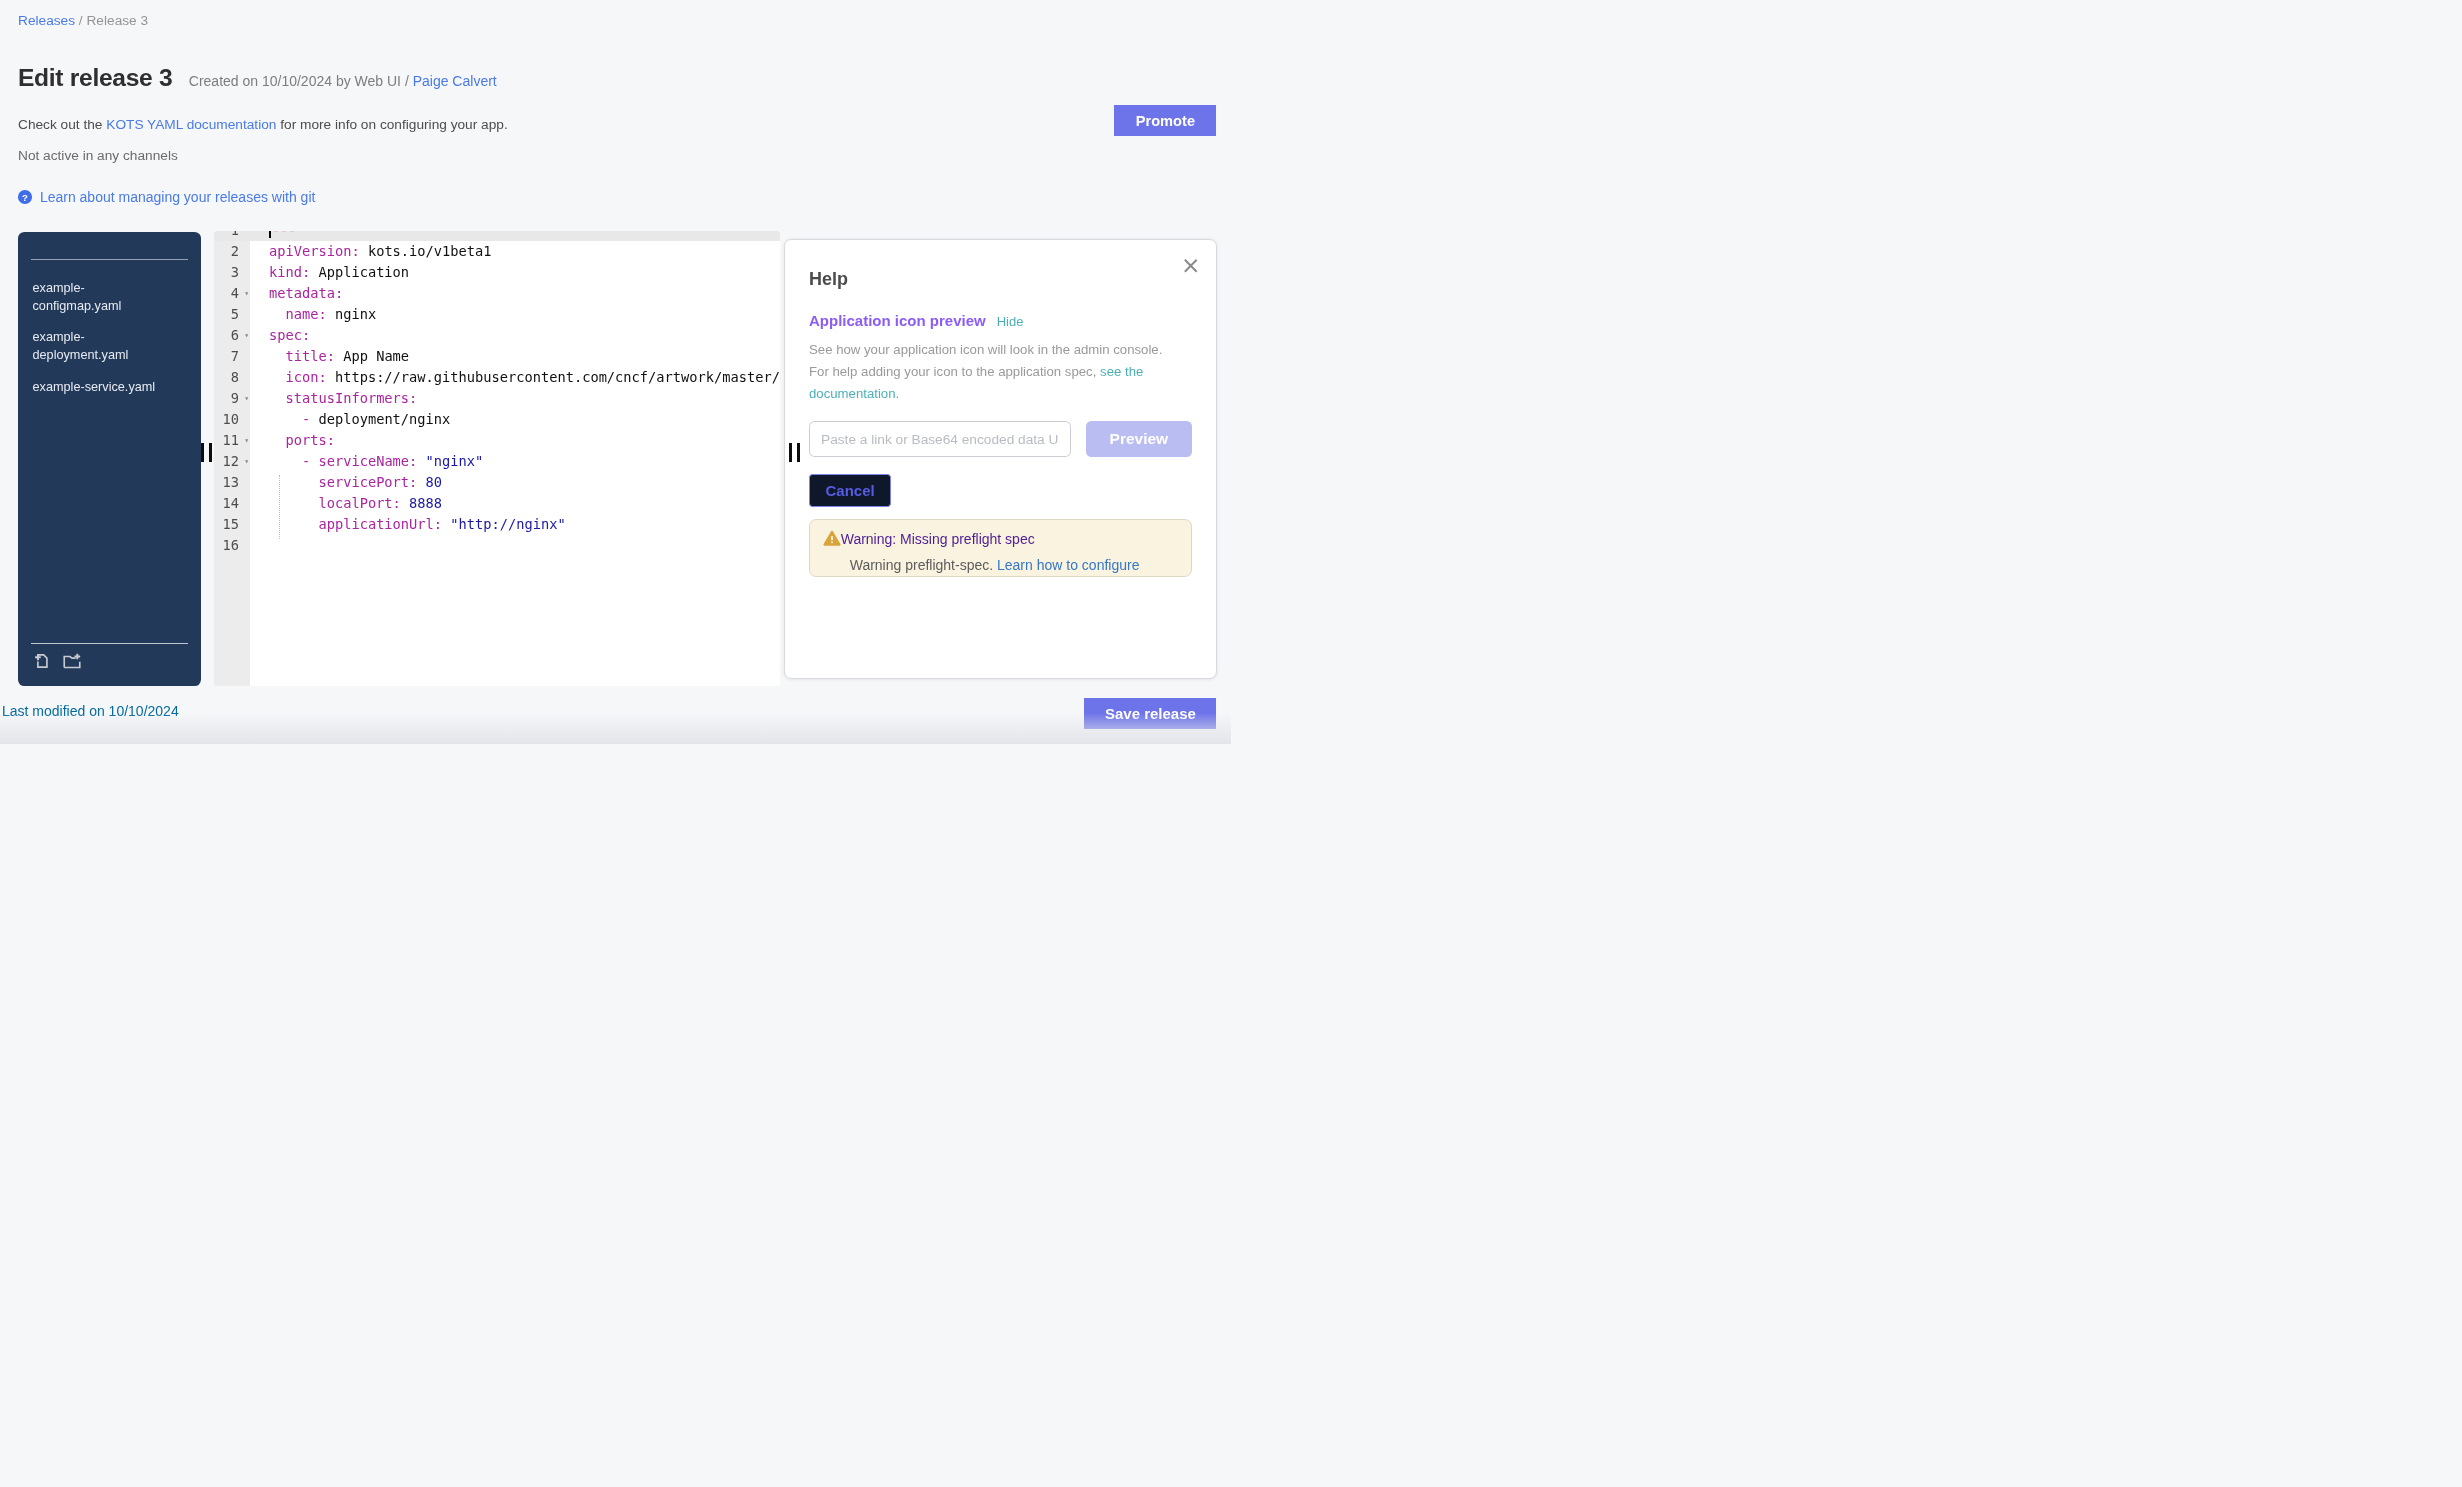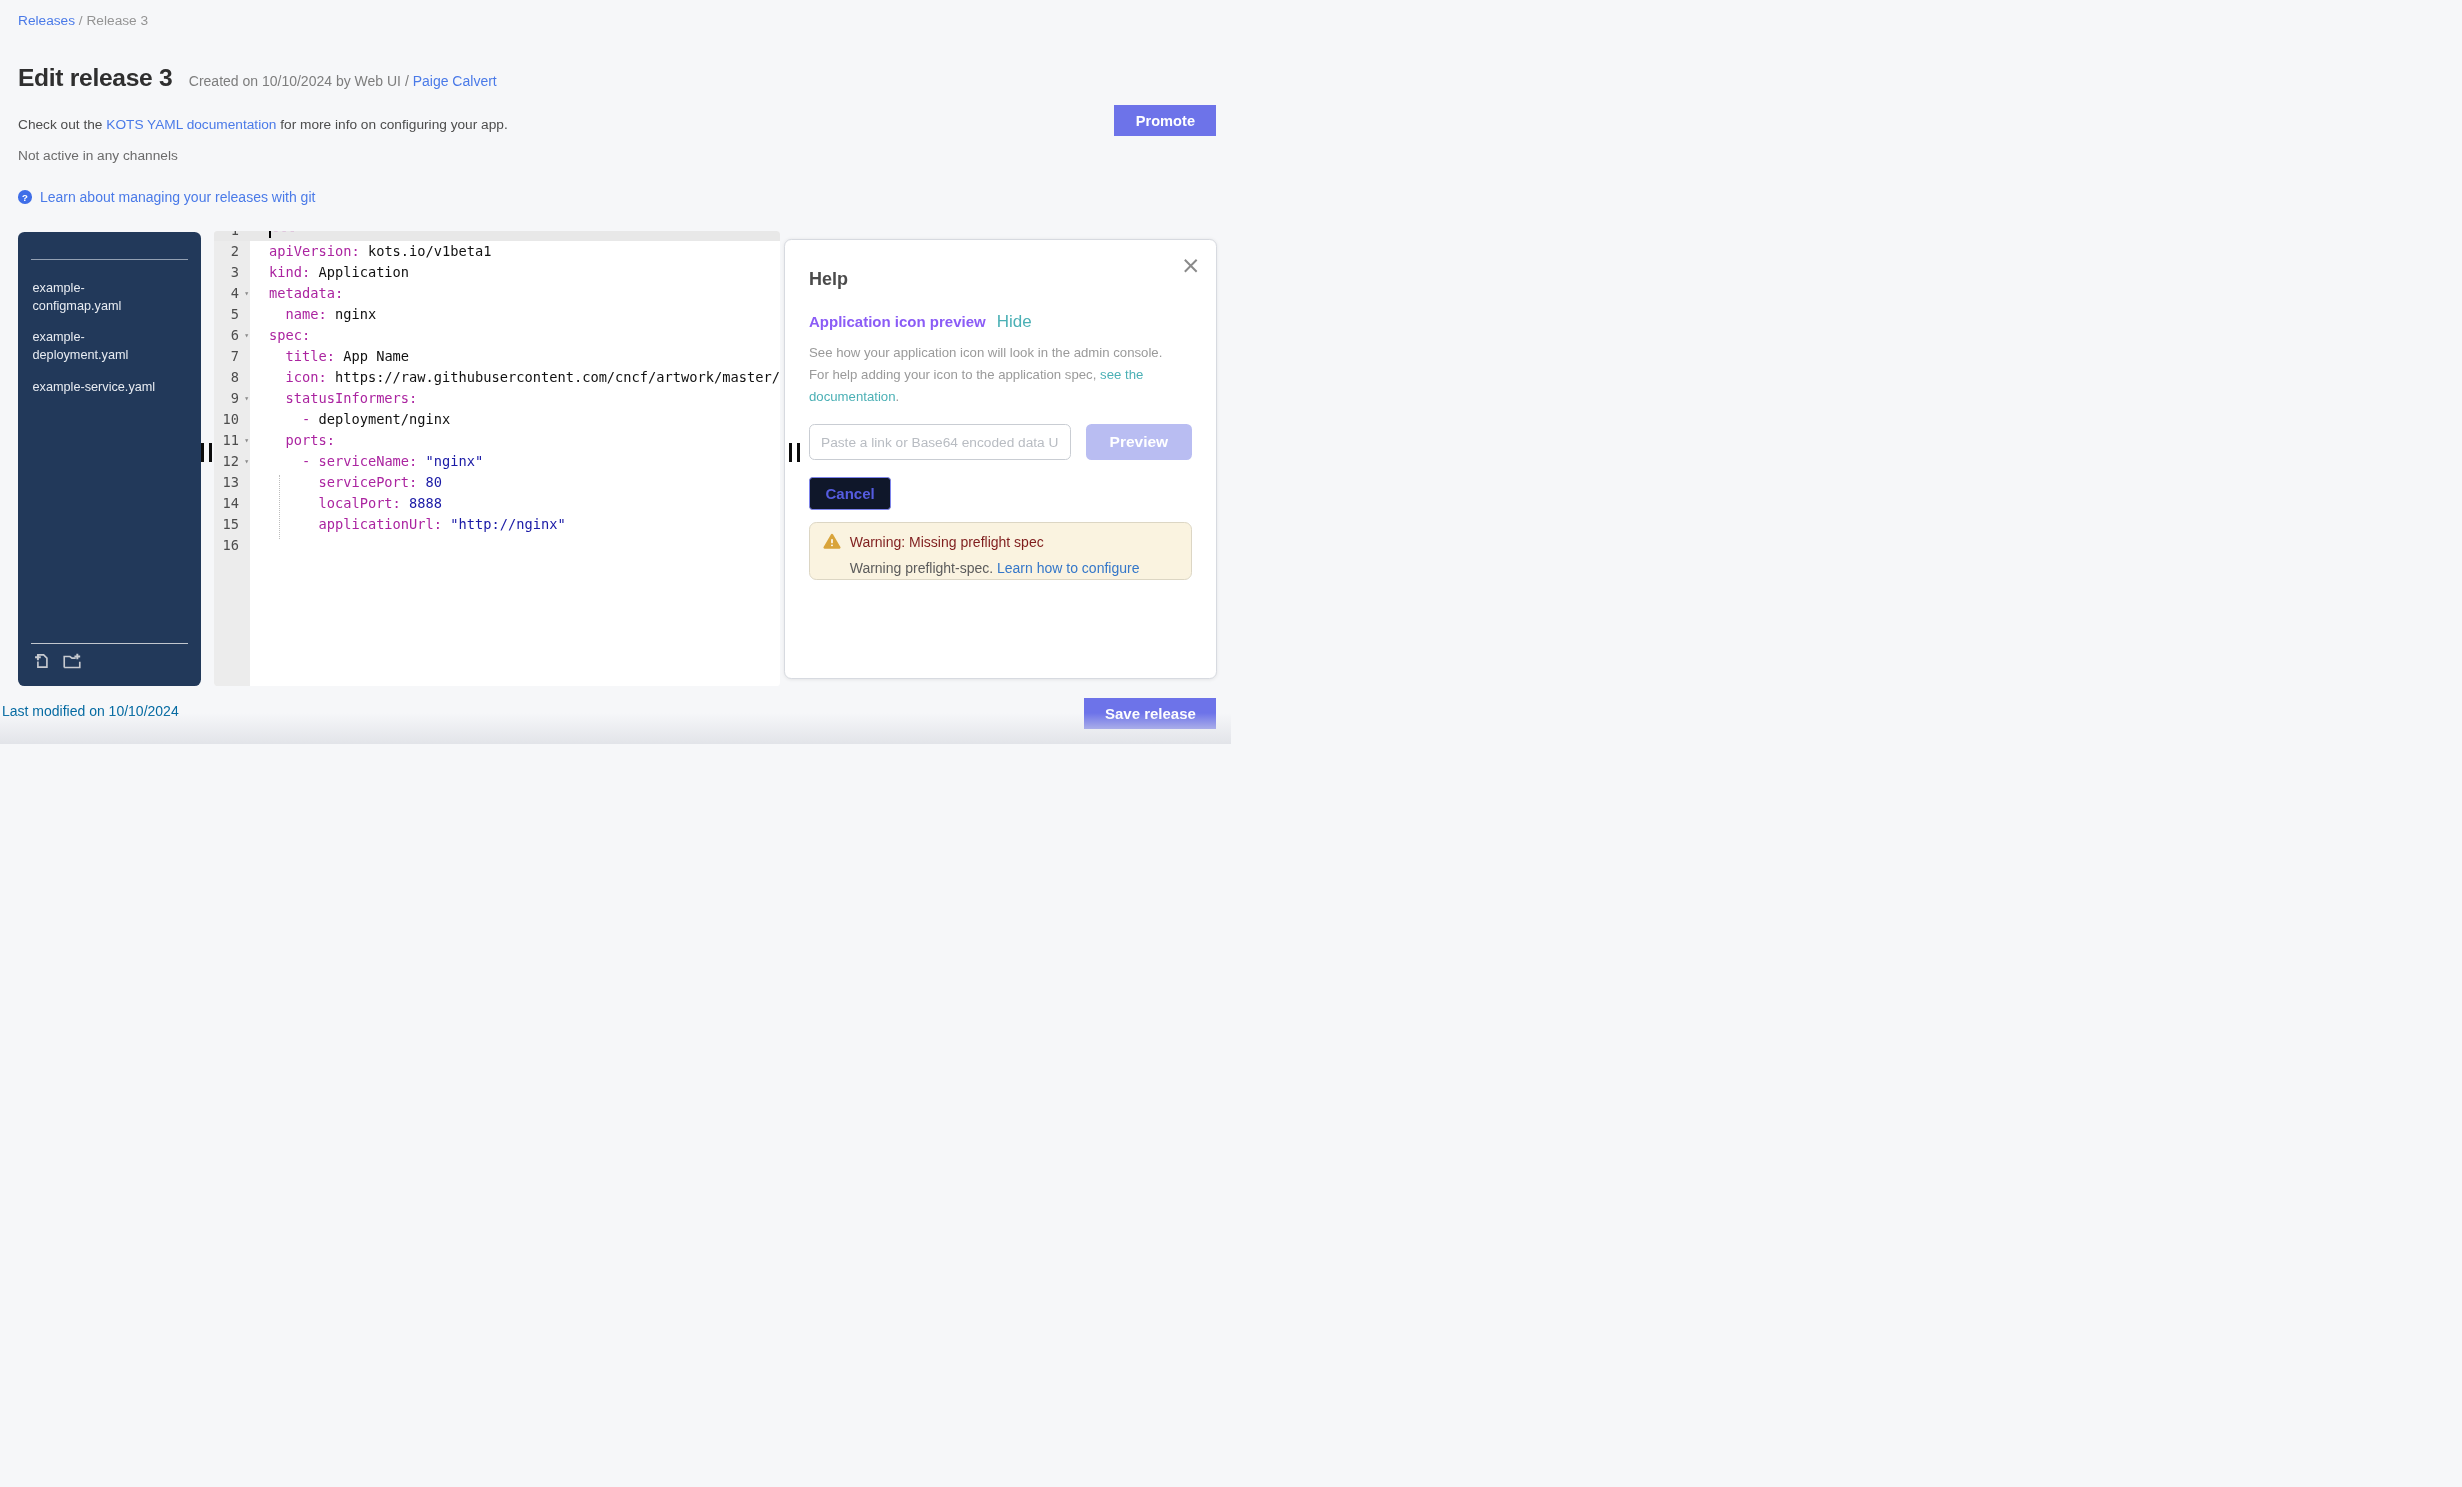--- a/index.html
+++ b/index.html
@@ -69,39 +69,39 @@
   .handle-b{left:789px;}
 
   
   .help-panel{position:absolute;left:784px;top:239px;width:433px;height:440px;box-sizing:border-box;
     background:#fff;border:0.9px solid #d7dae0;border-radius:7.3px;box-shadow:0 0.9px 3.6px rgba(0,0,0,.08);
     padding:29px 24px 0 24px;overflow:hidden;}
   .help-close{position:absolute;right:18px;top:18px;cursor:pointer;line-height:0;}
   .help-title{font-size:18px;font-weight:bold;color:#4b4b4b;}
   .help-section-row{margin-top:22px;display:flex;align-items:baseline;gap:11px;}
   .help-section-title{font-size:15px;font-weight:bold;color:#8b5cf6;}
-  .hide-link{font-size:17px;color:var(--c-teal-link);}
+  .hide-link{font-size:13px;color:var(--c-teal-link);}
   .help-desc{margin-top:10px;font-size:13.2px;line-height:22px;color:#9a9a9a;max-width:366px;}
   .help-desc .teal{color:var(--c-teal-link);}
   .dropzone{margin-top:12px;border:1.4px dashed #c9cdd3;border-radius:5.5px;height:64px;
     display:flex;align-items:center;gap:16.4px;padding-left:14.6px;box-sizing:content-box;cursor:pointer;}
   .dz-text1{font-size:14px;color:#9aa0a8;}
   .dz-text1 .teal{color:var(--c-teal-link);}
   .dz-text2{font-size:13.2px;color:#9aa0a8;margin-top:3.6px;}
   .url-row{margin-top:16.4px;display:flex;align-items:center;}
   .url-input{width:264px;height:36px;box-sizing:border-box;border:0.9px solid #c9cdd3;border-radius:5.5px;
     padding:0 11px;font-size:13.7px;font-family:"Liberation Sans",sans-serif;color:#555;background:#fff;}
   .url-input::placeholder{color:#b8bcc2;}
   .preview-btn{margin-left:14.6px;width:107px;height:36px;border-radius:5.5px;
     background:var(--c-accent-indigo-disabled);color:#fff;font-size:15.5px;font-weight:bold;cursor:default;}
   .cancel-btn{margin-top:16.4px;height:33px;padding:0 15.5px;border-radius:3.6px;
     background:#0f172a;border:0.9px solid #7e84ec;color:#555ce0;font-size:15px;font-weight:bold;}
   .warning-box{margin-top:12px;background:var(--c-warning-bg);border:0.9px solid #dcd6c4;border-radius:7.3px;
     height:58px;box-sizing:border-box;padding:10px 12.7px;overflow:hidden;}
-  .warning-row1{display:flex;align-items:center;gap:9px;font-size:14px;color:#7f1d1d;}
+  .warning-row1{display:flex;align-items:center;gap:0;font-size:14px;color:#4c1d95;}
   .warning-row2{margin-top:8.2px;margin-left:27px;font-size:14px;color:#5c5c5c;}
   .warning-row2 .cfg-link{color:var(--c-config-link-blue);}
 
   
   .footer-modified{position:absolute;left:2px;top:703px;font-size:14px;color:#0369a1;}
   .save-btn{position:absolute;right:14.6px;top:698px;width:132px;height:31px;
     background:var(--c-accent-indigo);color:#fff;font-size:15px;font-weight:bold;}
   .bottom-fade{position:absolute;left:0;right:0;bottom:0;height:31px;pointer-events:none;
     background:linear-gradient(to bottom, rgba(223,225,230,0), #e2e4e9);}
 </style>

